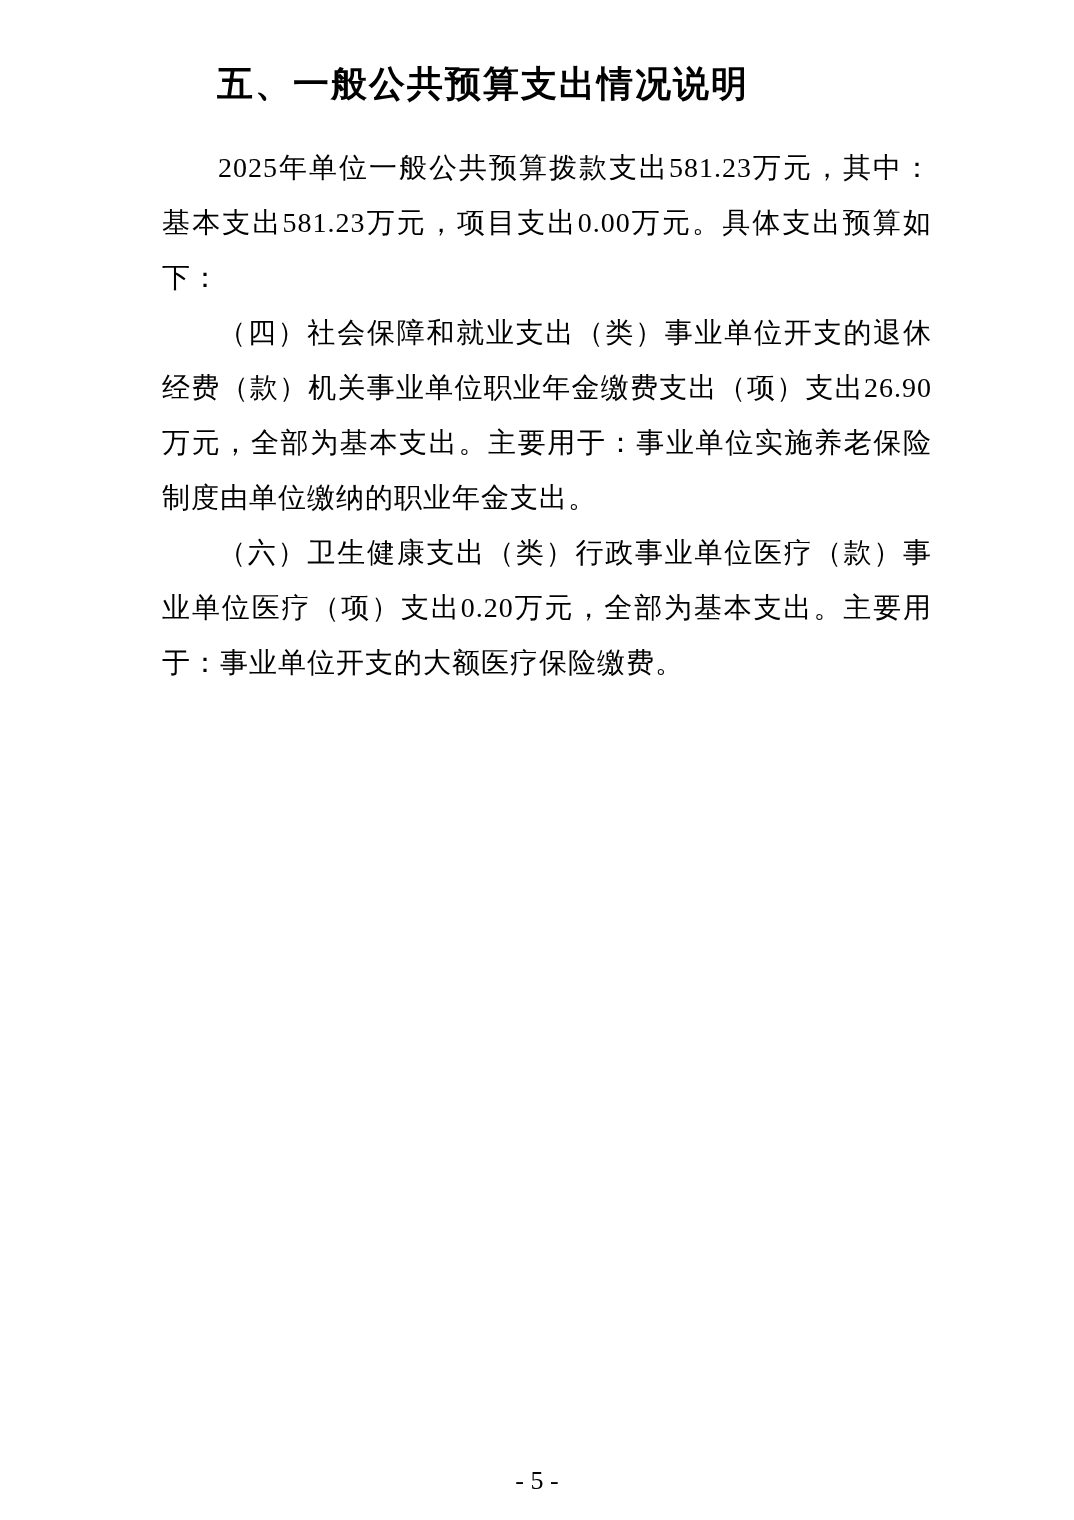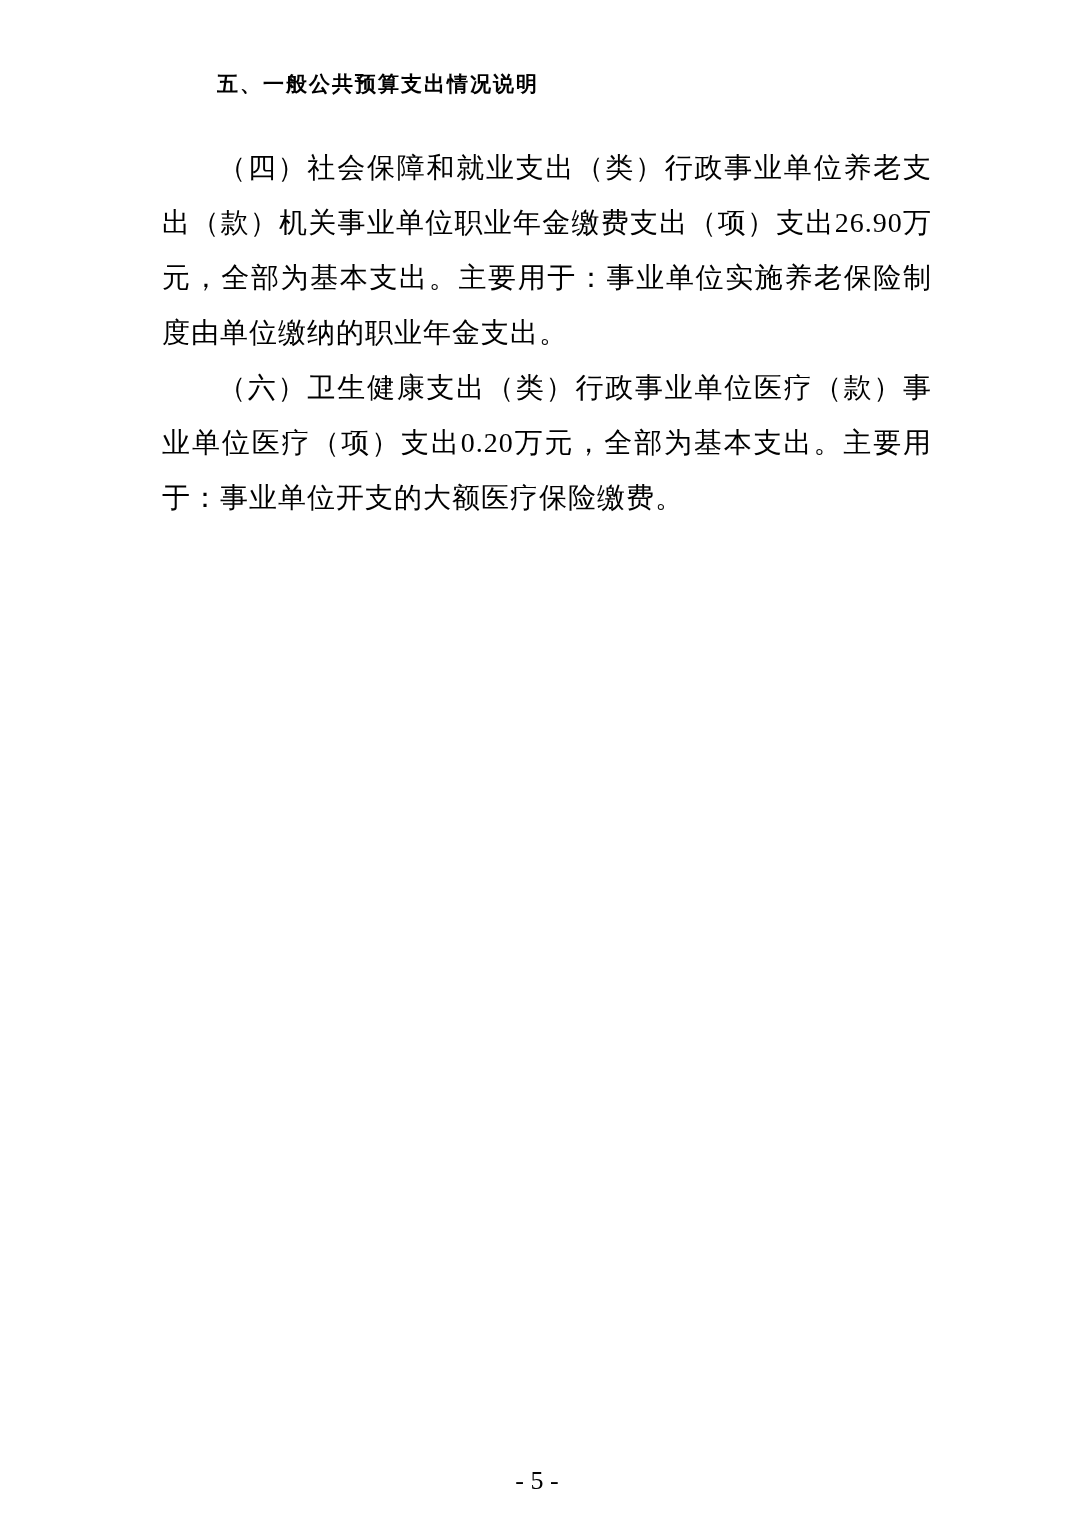--- a/index.html
+++ b/index.html
@@ -20,21 +20,21 @@
     position: absolute;
     left: 162px;
     top: 64px;
     width: 770px;
   }
   .doc-title {
     margin: 0 0 36px 0;
     padding-left: 55px;
     font-family: "Liberation Sans", "DejaVu Sans", sans-serif;
     font-weight: bold;
-    font-size: 21px;
+    font-size: 36px;
     line-height: 40px;
     letter-spacing: 2px;
     color: #000000;
   }
   .para {
     margin: 0;
     font-size: 28px;
     line-height: 55px;
     text-indent: 2em;
     text-align: justify;
@@ -53,18 +53,19 @@
     font-family: "Liberation Serif", "DejaVu Serif", serif;
   }
 </style>
 </head>
 <body>
 
 <div class="page">
   <div class="content">
     <h1 class="doc-title">五、一般公共预算支出情况说明</h1>
 
-    <p class="para">（四）社会保障和就业支出（类）行政事业单位养老支出（款）机关事业单位职业年金缴费支出（项）支出26.90万元，全部为基本支出。主要用于：事业单位实施养老保险制度由单位缴纳的职业年金支出。</p>
+    <p class="para">2025年单位一般公共预算拨款支出581.23万元，其中：基本支出581.23万元，项目支出0.00万元。具体支出预算如下：</p>
+    <p class="para">（四）社会保障和就业支出（类）事业单位开支的退休经费（款）机关事业单位职业年金缴费支出（项）支出26.90万元，全部为基本支出。主要用于：事业单位实施养老保险制度由单位缴纳的职业年金支出。</p>
     <p class="para">（六）卫生健康支出（类）行政事业单位医疗（款）事业单位医疗（项）支出0.20万元，全部为基本支出。主要用于：事业单位开支的大额医疗保险缴费。</p>
   </div>
 
   <div class="footer">- 5 -</div>
 </div>
 
 </body></html>

